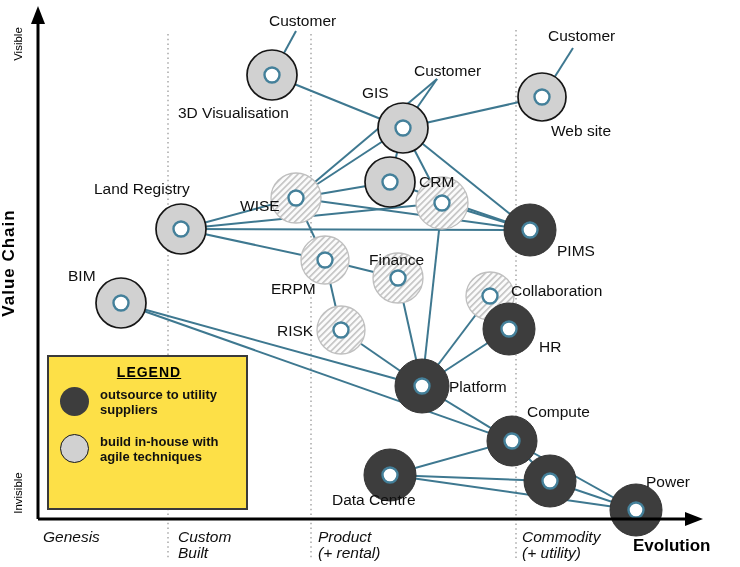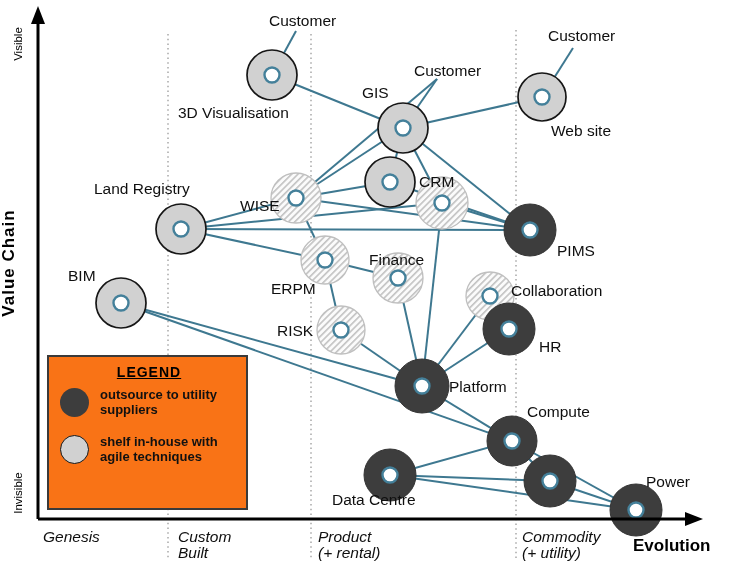--- a/index.html
+++ b/index.html
@@ -13,24 +13,24 @@
   .outer-hatched{fill:url(#hatch);stroke:#BFBFBF;stroke-width:1.3;}
   .inner{fill:#FFFFFF;stroke:#44809A;stroke-width:2.4;}
   .nlabel{font:15.5px "Liberation Sans",sans-serif;fill:#0F0F0F;}
   .stage-label{font:italic 15.5px "Liberation Sans",sans-serif;fill:#0F0F0F;}
   .axis-line{stroke:#000;stroke-width:3;}
   .axis-cap{fill:#000;}
   .axis-rot{font:bold 17px "Liberation Sans",sans-serif;fill:#000;letter-spacing:1px;}
   .axis-small{font:11.5px "Liberation Sans",sans-serif;fill:#000;}
   .axis-bold{font:bold 17px "Liberation Sans",sans-serif;fill:#000;}
   .legend{position:absolute;left:47px;top:355px;width:201px;height:155px;border:2px solid #3A3A3A;
-          background:#f97316;box-sizing:border-box;padding:5px 8px 0 11px;z-index:5;}
+          background:#fde047;box-sizing:border-box;padding:5px 8px 0 11px;z-index:5;}
   .legend-title{font:bold 14px "Liberation Sans",sans-serif;text-decoration:underline;
                 text-align:center;letter-spacing:1px;margin:2px 0 7px 0;}
-  .legend-row{display:flex;align-items:flex-end;gap:11px;margin-bottom:17px;}
+  .legend-row{display:flex;align-items:flex-start;gap:11px;margin-bottom:17px;}
   .sw{width:29px;height:29px;border-radius:50%;flex:0 0 auto;box-sizing:border-box;}
   .sw-dark{background:#3D3D3D;}
   .sw-hatched{background:repeating-linear-gradient(-45deg,#C2C2C2 0 1.5px,#FCFCFC 1.5px 4.5px);
               border:1px solid #C9C9C9;}
   .sw-gray{background:#D1D1D1;border:1.7px solid #161616;}
   .legend-item-label{font:bold 13px/15px "Liberation Sans",sans-serif;color:#111;width:140px;}
 </style>
 </head>
 <body>
 
@@ -202,17 +202,17 @@
   </svg>
 
   <div class="legend">
     <div class="legend-title">LEGEND</div>
     <div class="legend-row">
       <span class="sw sw-dark"></span>
       <div class="legend-item-label">outsource to utility suppliers</div>
     </div>
     <div class="legend-row">
       <span class="sw sw-gray"></span>
-      <div class="legend-item-label">shelf in-house with agile techniques</div>
+      <div class="legend-item-label">build in-house with agile techniques</div>
     </div>
   </div>
 
 </div>
 
 </body></html>

